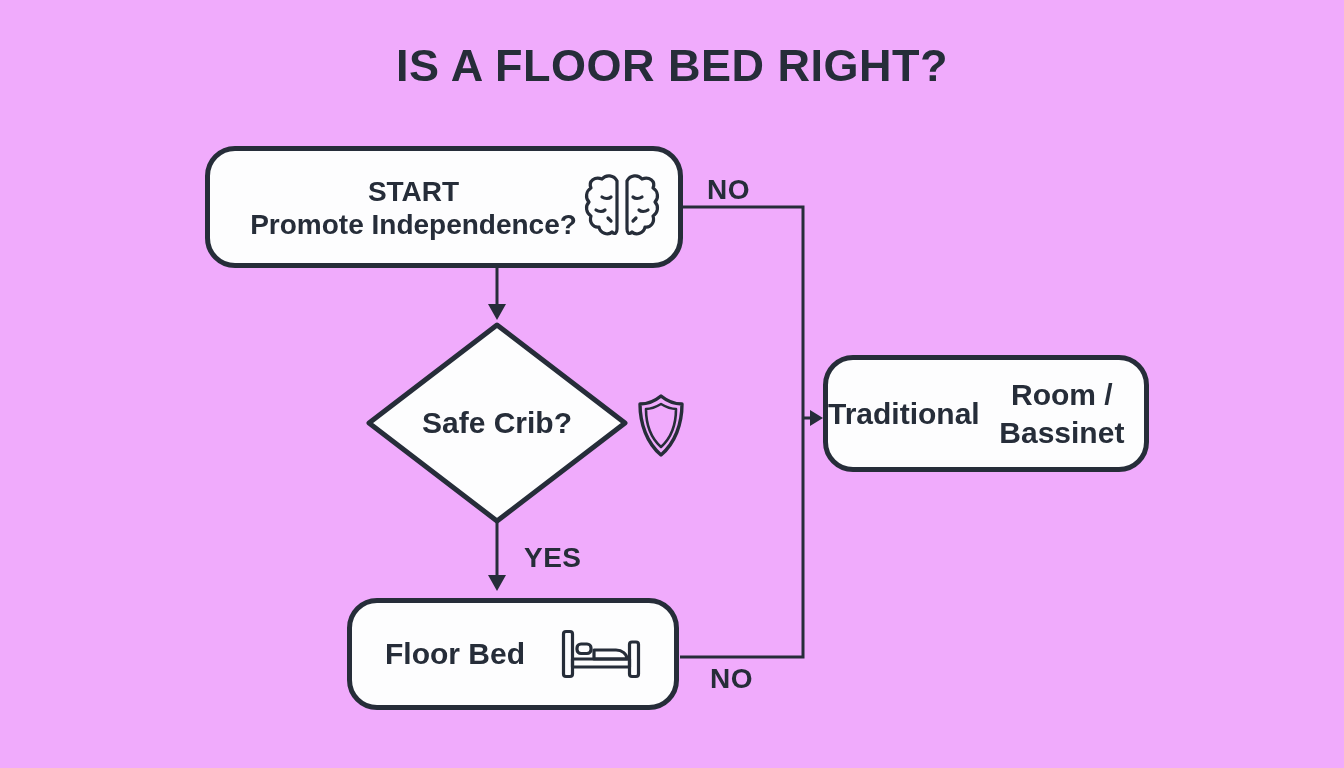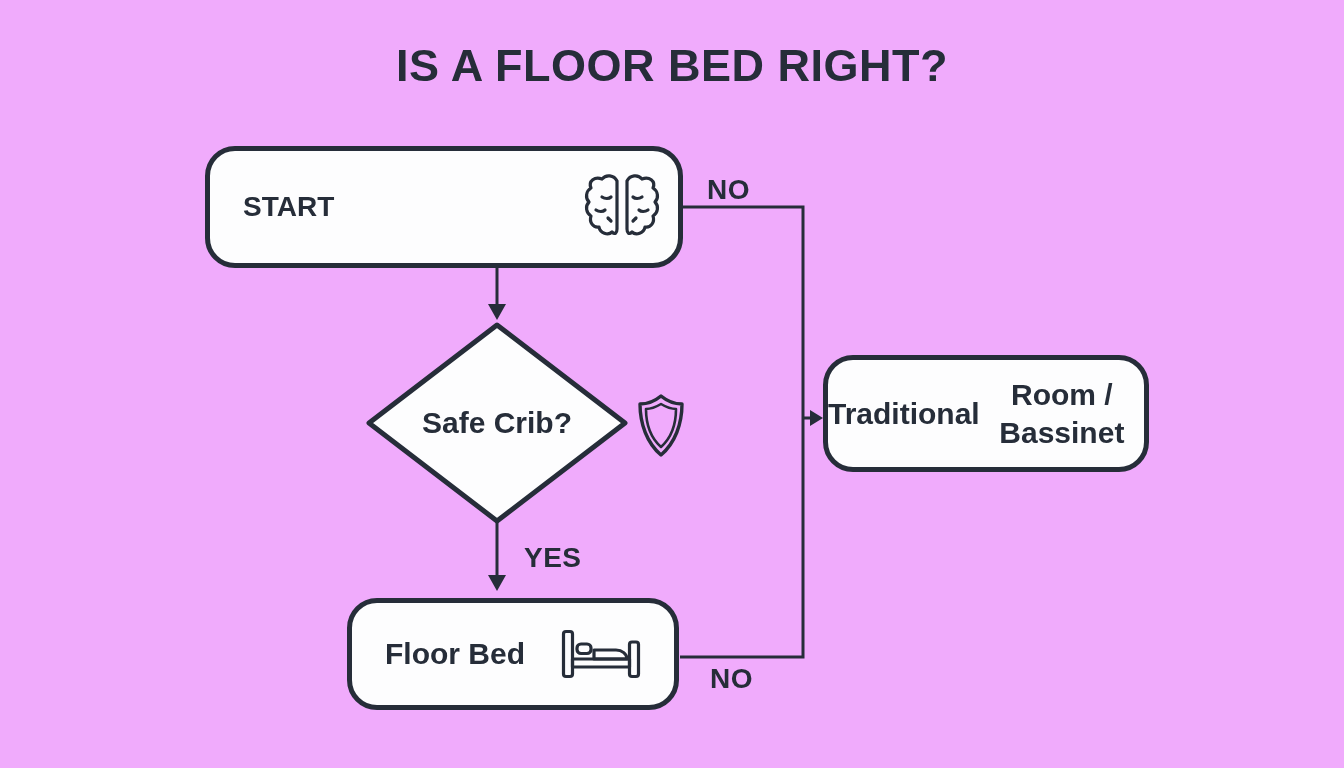--- a/index.html
+++ b/index.html
@@ -39,21 +39,21 @@
     border-radius: 30px;
     background: #fdfdfe;
   }
 
   .node-start {
     left: 205px; top: 146px;
     width: 478px; height: 122px;
     display: flex; align-items: center;
     padding: 0 18px 0 33px;
   }
-  .start-textblock { flex: 1; }
+  .start-textblock { flex: 1; text-align: center; }
   .start-heading { font-size: 28px; font-weight: bold; line-height: 34px; }
   .start-question { font-size: 28px; font-weight: bold; line-height: 31px; }
 
   .decision-label {
     position: absolute;
     left: 400px; top: 406px;
     width: 194px;
     text-align: center;
     font-size: 30px;
     font-weight: bold;
@@ -113,20 +113,21 @@
 
     <line class="wire" x1="497" y1="521" x2="497" y2="577"></line>
     <polygon class="arrowhead" points="488,575 506,575 497,591"></polygon>
 
     <polygon class="shape" points="497,325 625,423 497,521 369,423"></polygon>
   </svg>
 
   <div class="node node-start">
     <div class="start-textblock">
       <div class="start-heading">START</div>
+      <div class="start-question">Promote Independence?</div>
     </div>
     <svg class="icon" width="76" height="70" viewBox="0 0 76 70">
       <g id="brain-half" stroke-width="3.2">
         <path d="M33 9 C30 3 22 2 18 7 C11 4 4 9 7 16 C2 19 1 26 5 30 C1 34 2 41 7 44 C5 50 9 56 15 55 C16 61 24 64 28 60 C31 63 33 61 33 57 Z"></path>
         <path d="M18 25 C21 27 25 27 27 25"></path>
         <path d="M12 38 C15 40 19 40 21 38"></path>
         <path d="M24 46 l3 3"></path>
       </g>
       <use href="#brain-half" transform="matrix(-1,0,0,1,76,0)"></use>
     </svg>

